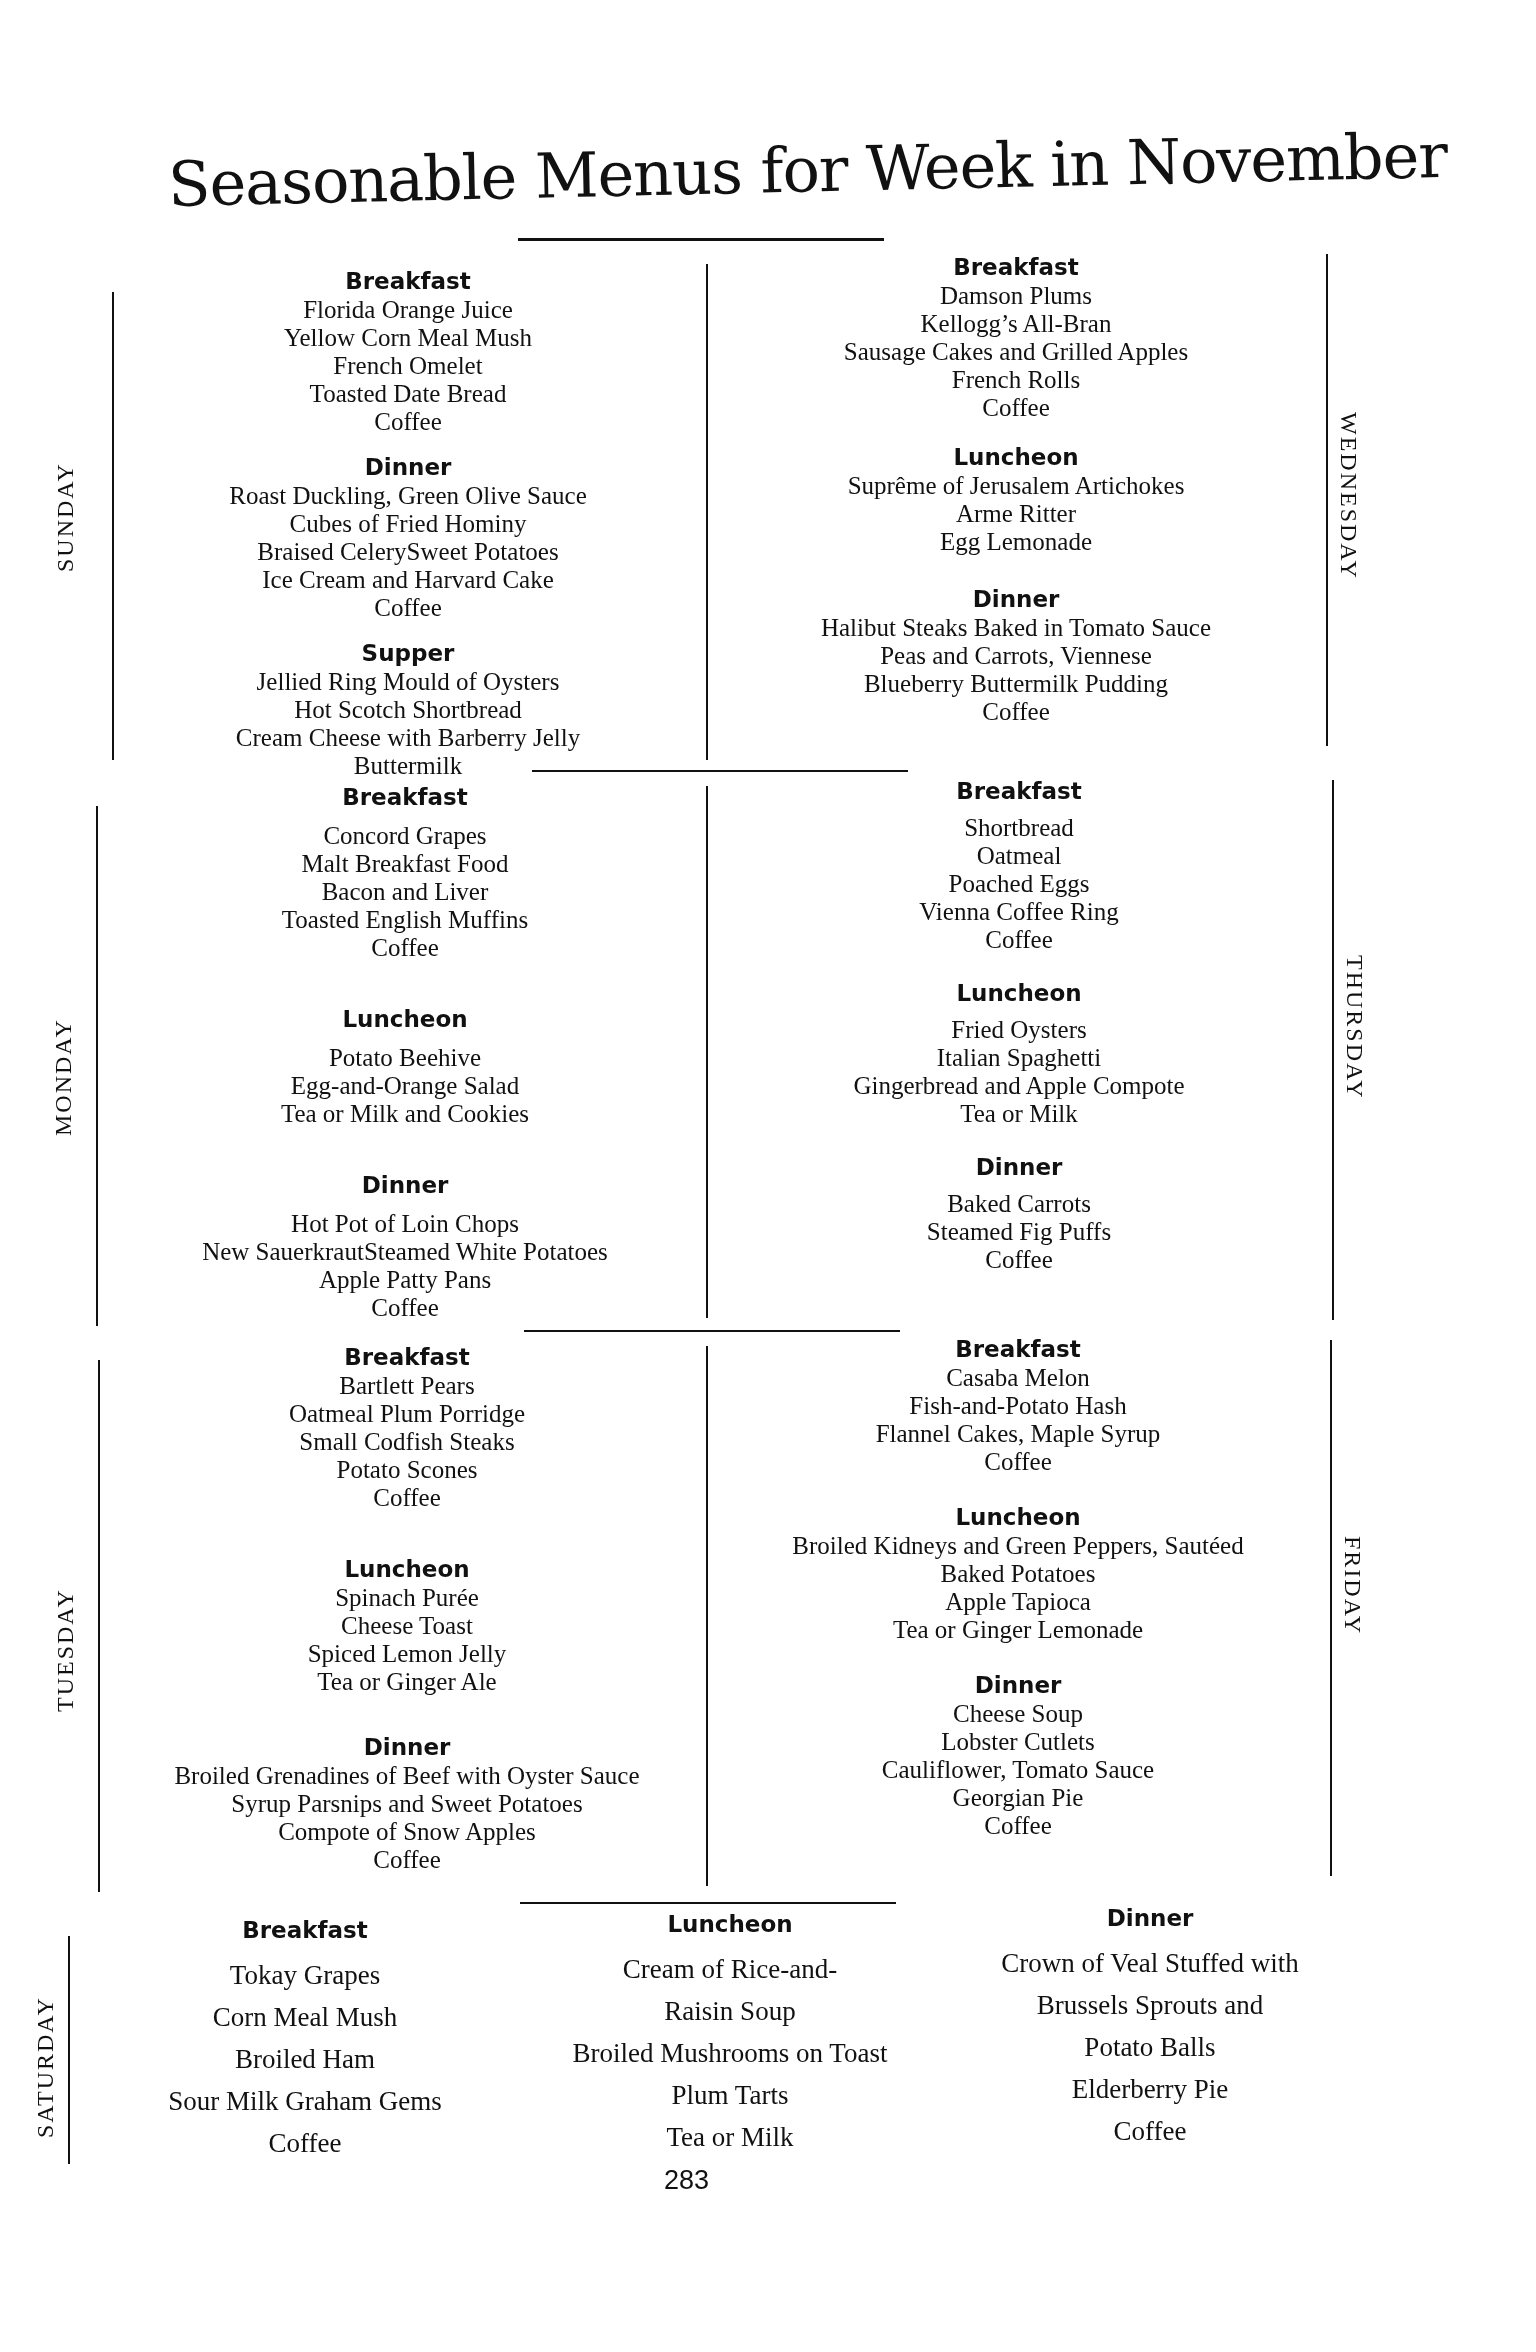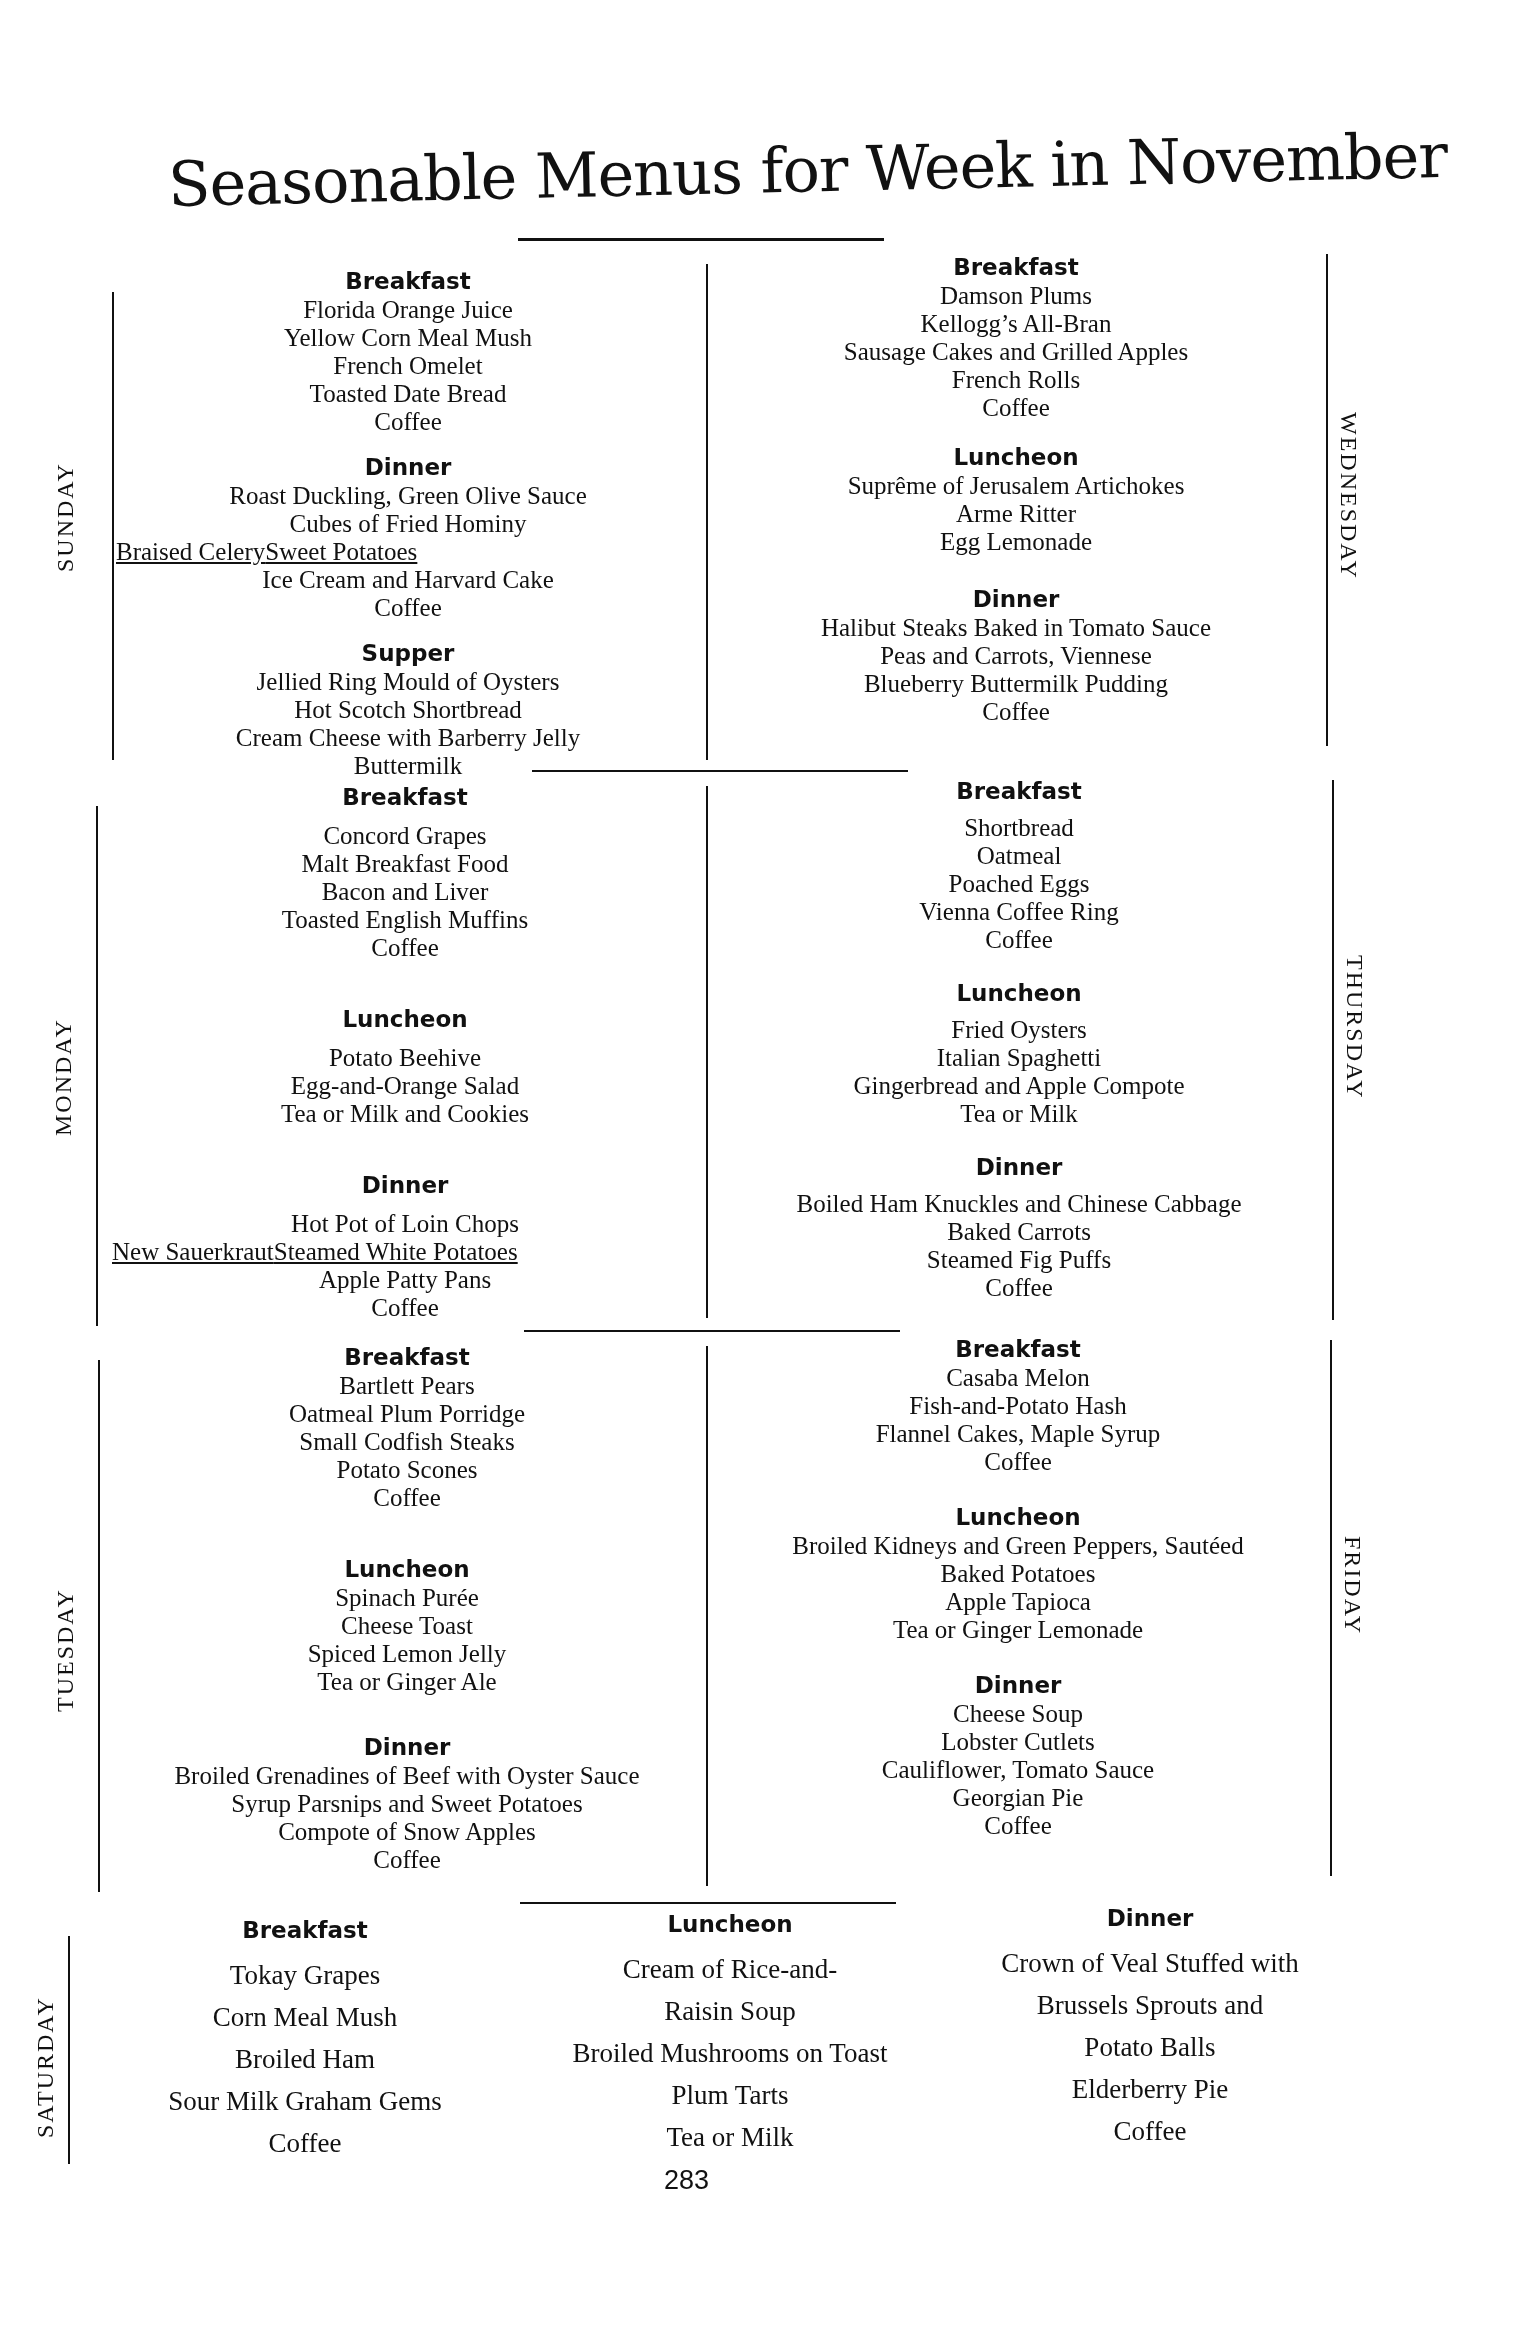--- a/index.html
+++ b/index.html
@@ -47,23 +47,22 @@
       font-family: "DejaVu Sans", sans-serif;
       font-weight: bold;
       font-size: 23px;
       line-height: 30px;
     }
     .meal { margin-bottom: 20px; }
     .meal.tight { margin-bottom: 16px; }
     .item { white-space: nowrap; }
     .split {
       display: flex;
-      justify-content: flex-start;
+      justify-content: center;
       white-space: nowrap;
-      text-decoration: underline;
     }
     .vline {
       position: absolute;
       width: 2px;
       background: #111;
     }
     .hline {
       position: absolute;
       height: 2px;
       background: #111;
@@ -205,21 +204,20 @@
   </div>
   <div class="meal" style="margin-bottom:24px;">
     <div class="meal-head" style="margin-bottom:8px;">Luncheon</div>
     <div class="item">Fried Oysters</div>
     <div class="item">Italian Spaghetti</div>
     <div class="item">Gingerbread and Apple Compote</div>
     <div class="item">Tea or Milk</div>
   </div>
   <div class="meal">
     <div class="meal-head" style="margin-bottom:8px;">Dinner</div>
-    <div class="item">Boiled Ham Knuckles and Chinese Cabbage</div>
     <div class="item">Baked Carrots</div>
     <div class="item">Steamed Fig Puffs</div>
     <div class="item">Coffee</div>
   </div>
 </div>
 
 <div class="vline" style="left:98px; top:1360px; height:532px;"></div>
 <div class="day-label day-left" style="left:52px; top:1712px;">TUESDAY</div>
 <div class="block" style="left:114px; top:1342px; width:586px;">
   <div class="meal" style="margin-bottom:42px;">

